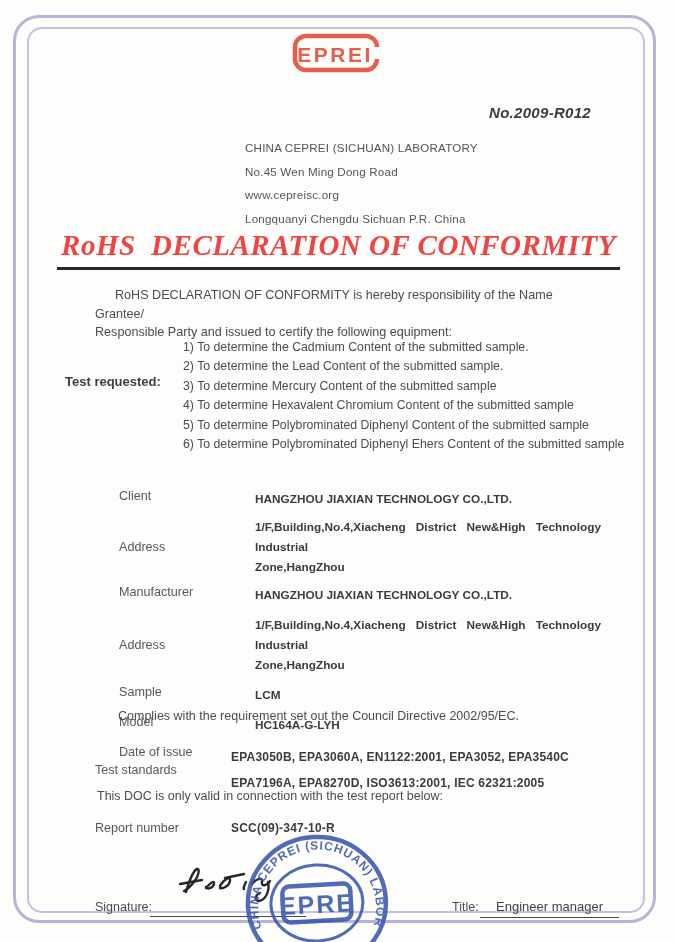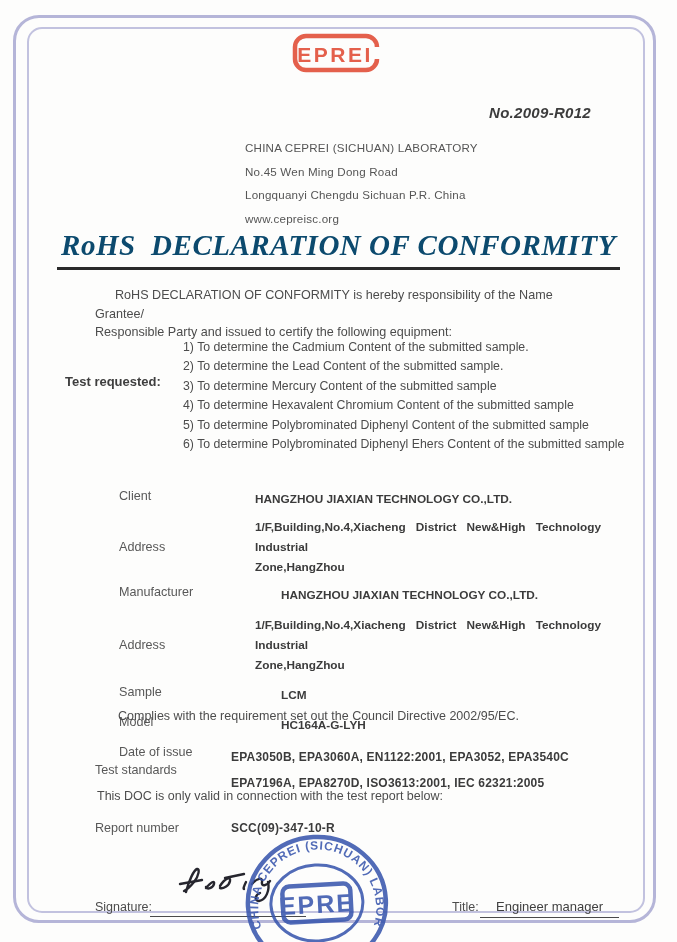--- a/index.html
+++ b/index.html
@@ -15,40 +15,40 @@
     border:2px solid #c2c2df;border-radius:15px;pointer-events:none;}
 
   .logo{position:absolute;top:31px;left:291px;width:92px;height:44px;}
   .doc-number{position:absolute;top:104px;right:86px;font-size:15px;font-weight:bold;
     color:#3c3c3c;letter-spacing:.3px;font-style:italic;}
   .lab-block{position:absolute;top:136px;left:245px;font-size:11.6px;color:#555;
     line-height:23.5px;letter-spacing:.2px;}
   .page-title{position:absolute;top:229px;left:0;width:100%;text-align:center;}
   .page-title span{
     display:inline-block;font-family:"Liberation Serif","DejaVu Serif",serif;
-    font-style:italic;font-weight:bold;font-size:29px;color:#0c4a6e;
+    font-style:italic;font-weight:bold;font-size:29px;color:#ef4444;
     letter-spacing:.5px;border-bottom:3px solid #2a2a2a;padding:0 4px 5px 4px;
     white-space:pre;}
   .intro{position:absolute;top:286px;left:95px;width:478px;font-size:12.6px;
     line-height:18.5px;color:#4c4c4c;}
   .intro .l1{text-indent:20px;}
 
   .test-req-label{position:absolute;top:338px;left:65px;font-size:13px;
     font-weight:bold;color:#3e3e3e;margin-top:36px;}
   .test-req-list{position:absolute;top:338px;left:183px;font-size:12.3px;
     line-height:19.4px;color:#4c4c4c;}
 
   .fields{position:absolute;top:489px;left:95px;width:482px;margin-left:24px;}
   .frow{display:flex;align-items:flex-start;}
   .frow.center{align-items:center;}
   .frow .flabel{flex:0 0 136px;font-size:12.6px;color:#585858;}
   .frow .fvalue{flex:1;font-size:11.8px;font-weight:bold;color:#3b3b3b;
     line-height:20px;}
   .frow .fvalue .just{text-align:justify;text-align-last:justify;}
-  .mb8{margin-bottom:8px;} .mb10{margin-bottom:10px;gap:26px;}
+  .mb8{margin-bottom:8px;} .mb10{margin-bottom:10px;}
   .h18{min-height:18px;}
 
   .complies{position:absolute;top:709px;left:118px;font-size:12.5px;color:#4c4c4c;}
 
   .standards{position:absolute;top:744px;left:95px;width:482px;display:flex;
     align-items:center;}
   .standards .flabel{flex:0 0 136px;font-size:12.6px;color:#585858;}
   .standards .lines{flex:1;font-size:12px;font-weight:bold;color:#3b3b3b;
     line-height:26px;letter-spacing:.2px;}
 
@@ -83,22 +83,22 @@
       <rect x="82" y="16" width="10" height="12" fill="#fdfdfc"></rect>
       <text x="44" y="30.5" text-anchor="middle" font-family="Liberation Sans, sans-serif" font-size="21" font-weight="bold" letter-spacing="2.5" fill="#e4604c">EPREI</text>
     </svg>
   </div>
 
   <div class="doc-number">No.2009-R012</div>
 
   <div class="lab-block">
     <div>CHINA CEPREI (SICHUAN) LABORATORY</div>
     <div>No.45 Wen Ming Dong Road</div>
+    <div>www.cepreisc.org</div>
     <div>Longquanyi Chengdu Sichuan P.R. China</div>
-    <div>www.cepreisc.org</div>
   </div>
 
   <div class="page-title">
     <span>RoHS  DECLARATION OF CONFORMITY</span>
   </div>
 
   <div class="intro">
     <div class="l1">RoHS DECLARATION OF CONFORMITY is hereby responsibility of the Name Grantee/</div>
     <div class="l2">Responsible Party and issued to certify the following equipment:</div>
   </div>

